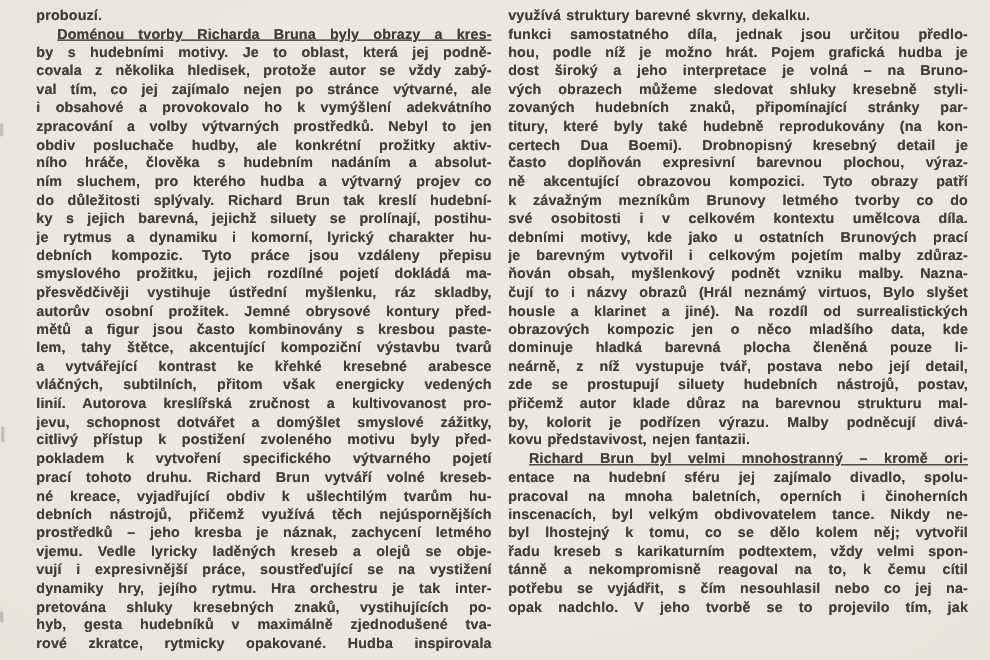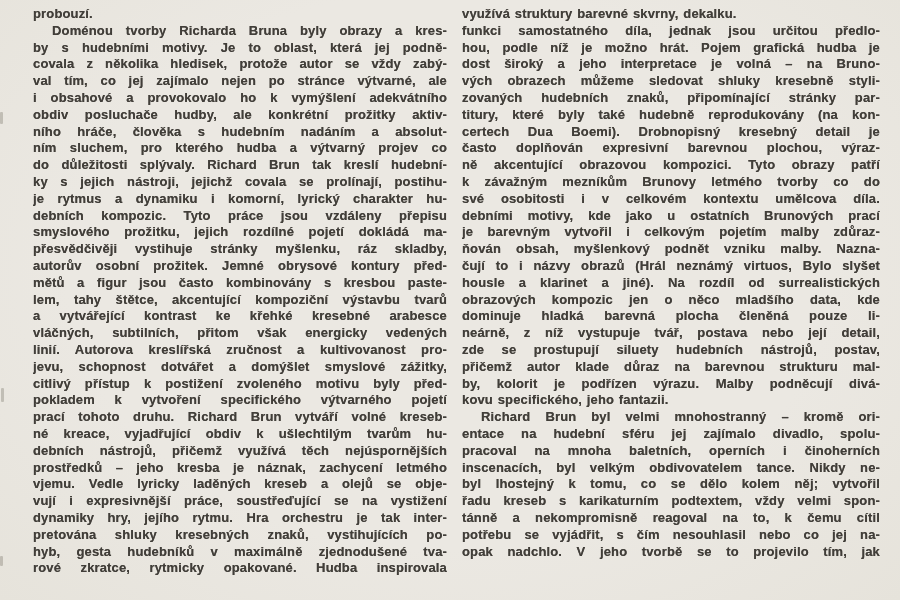--- a/index.html
+++ b/index.html
@@ -34,21 +34,21 @@
     height: 16.8px;
     line-height: 16.8px;
     text-align: justify;
     text-align-last: justify;
     word-spacing: 1px;
     letter-spacing: 0.15px;
     overflow: hidden;
     white-space: nowrap;
   }
   .line.noj { text-align-last: left; }
-  .line.indent { text-indent: 19px; }
+  .line.indent { text-indent: 19px; text-decoration: underline; }
   .speck {
     position: absolute;
     background: rgba(120, 114, 104, 0.35);
     border-radius: 1px;
   }
   .speck-1 { left: 0;  top: 112px; width: 3px; height: 12px; }
   .speck-2 { left: 1px; top: 388px; width: 3px; height: 14px; }
   .speck-3 { left: 0;  top: 556px; width: 3px; height: 10px; }
 </style>
 </head>
@@ -58,29 +58,30 @@
   <div class="speck speck-1"></div>
   <div class="speck speck-2"></div>
   <div class="speck speck-3"></div>
   <div class="col col-left" id="col-0">
       <div class="line noj">probouzí.</div>
       <div class="line indent">Doménou tvorby Richarda Bruna byly obrazy a kres-</div>
       <div class="line">by s hudebními motivy. Je to oblast, která jej podně-</div>
       <div class="line">covala z několika hledisek, protože autor se vždy zabý-</div>
       <div class="line">val tím, co jej zajímalo nejen po stránce výtvarné, ale</div>
       <div class="line">i obsahové a provokovalo ho k vymýšlení adekvátního</div>
+      <div class="line">zpracování a volby výtvarných prostředků. Nebyl to jen</div>
       <div class="line">obdiv posluchače hudby, ale konkrétní prožitky aktiv-</div>
       <div class="line">ního hráče, člověka s hudebním nadáním a absolut-</div>
       <div class="line">ním sluchem, pro kterého hudba a výtvarný projev co</div>
       <div class="line">do důležitosti splývaly. Richard Brun tak kreslí hudební-</div>
-      <div class="line">ky s jejich nástroji, jejichž covala se prolínají, postihu-</div>
+      <div class="line">ky s jejich barevná, jejichž siluety se prolínají, postihu-</div>
       <div class="line">je rytmus a dynamiku i komorní, lyrický charakter hu-</div>
       <div class="line">debních kompozic. Tyto práce jsou vzdáleny přepisu</div>
       <div class="line">smyslového prožitku, jejich rozdílné pojetí dokládá ma-</div>
-      <div class="line">přesvědčivěji vystihuje stránky myšlenku, ráz skladby,</div>
+      <div class="line">přesvědčivěji vystihuje ústřední myšlenku, ráz skladby,</div>
       <div class="line">autorův osobní prožitek. Jemné obrysové kontury před-</div>
       <div class="line">mětů a figur jsou často kombinovány s kresbou paste-</div>
       <div class="line">lem, tahy štětce, akcentující kompoziční výstavbu tvarů</div>
       <div class="line">a vytvářející kontrast ke křehké kresebné arabesce</div>
       <div class="line">vláčných, subtilních, přitom však energicky vedených</div>
       <div class="line">linií. Autorova kreslířská zručnost a kultivovanost pro-</div>
       <div class="line">jevu, schopnost dotvářet a domýšlet smyslové zážitky,</div>
       <div class="line">citlivý přístup k postižení zvoleného motivu byly před-</div>
       <div class="line">pokladem k vytvoření specifického výtvarného pojetí</div>
       <div class="line">prací tohoto druhu. Richard Brun vytváří volné kreseb-</div>
@@ -111,21 +112,21 @@
       <div class="line">je barevným vytvořil i celkovým pojetím malby zdůraz-</div>
       <div class="line">ňován obsah, myšlenkový podnět vzniku malby. Nazna-</div>
       <div class="line">čují to i názvy obrazů (Hrál neznámý virtuos, Bylo slyšet</div>
       <div class="line">housle a klarinet a jiné). Na rozdíl od surrealistických</div>
       <div class="line">obrazových kompozic jen o něco mladšího data, kde</div>
       <div class="line">dominuje hladká barevná plocha členěná pouze li-</div>
       <div class="line">neárně, z níž vystupuje tvář, postava nebo její detail,</div>
       <div class="line">zde se prostupují siluety hudebních nástrojů, postav,</div>
       <div class="line">přičemž autor klade důraz na barevnou strukturu mal-</div>
       <div class="line">by, kolorit je podřízen výrazu. Malby podněcují divá-</div>
-      <div class="line noj">kovu specifického, jeho fantazii.</div>
+      <div class="line noj">kovu představivost, nejen fantazii.</div>
       <div class="line indent">Richard Brun byl velmi mnohostranný – kromě ori-</div>
       <div class="line">entace na hudební sféru jej zajímalo divadlo, spolu-</div>
       <div class="line">pracoval na mnoha baletních, operních i činoherních</div>
       <div class="line">inscenacích, byl velkým obdivovatelem tance. Nikdy ne-</div>
       <div class="line">byl lhostejný k tomu, co se dělo kolem něj; vytvořil</div>
       <div class="line">řadu kreseb s karikaturním podtextem, vždy velmi spon-</div>
       <div class="line">tánně a nekompromisně reagoval na to, k čemu cítil</div>
       <div class="line">potřebu se vyjádřit, s čím nesouhlasil nebo co jej na-</div>
       <div class="line">opak nadchlo. V jeho tvorbě se to projevilo tím, jak</div>
     </div>

